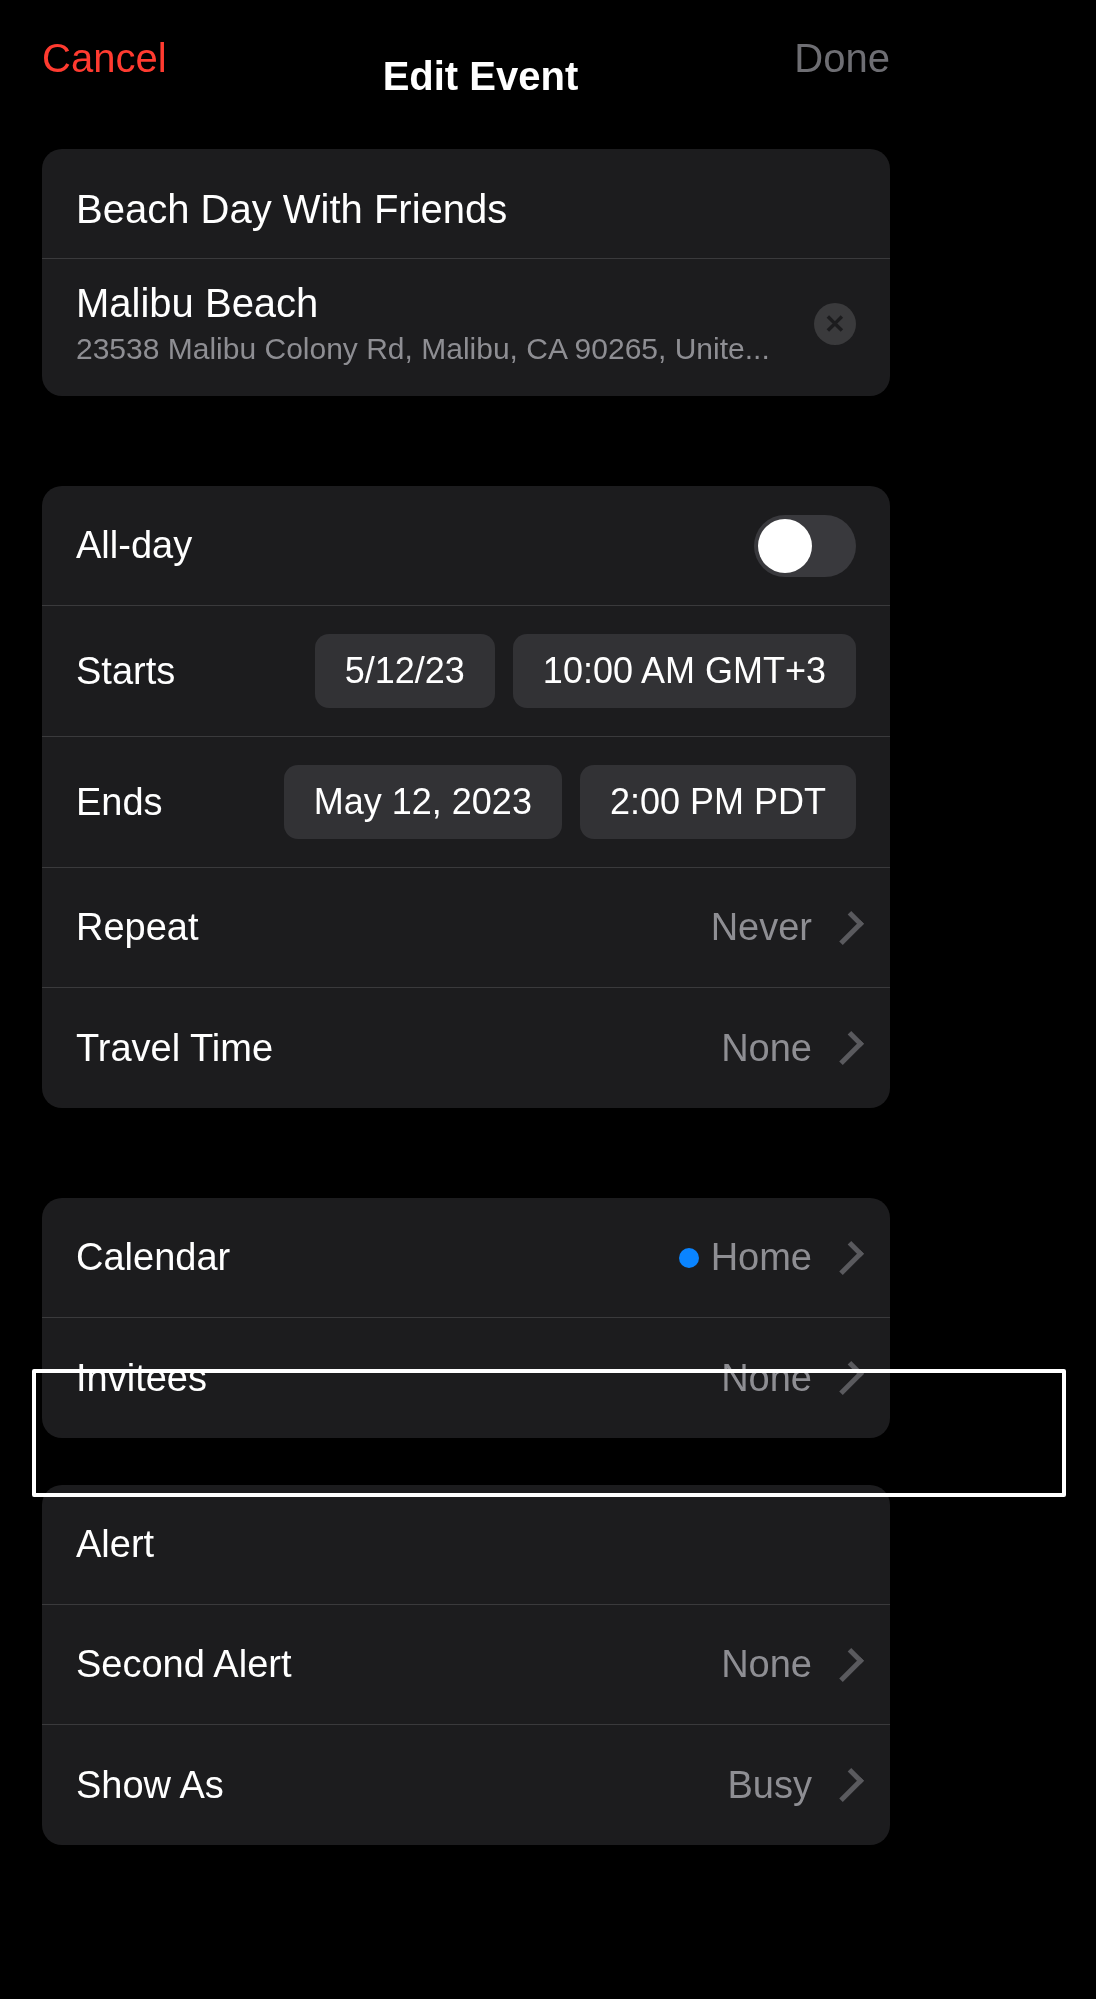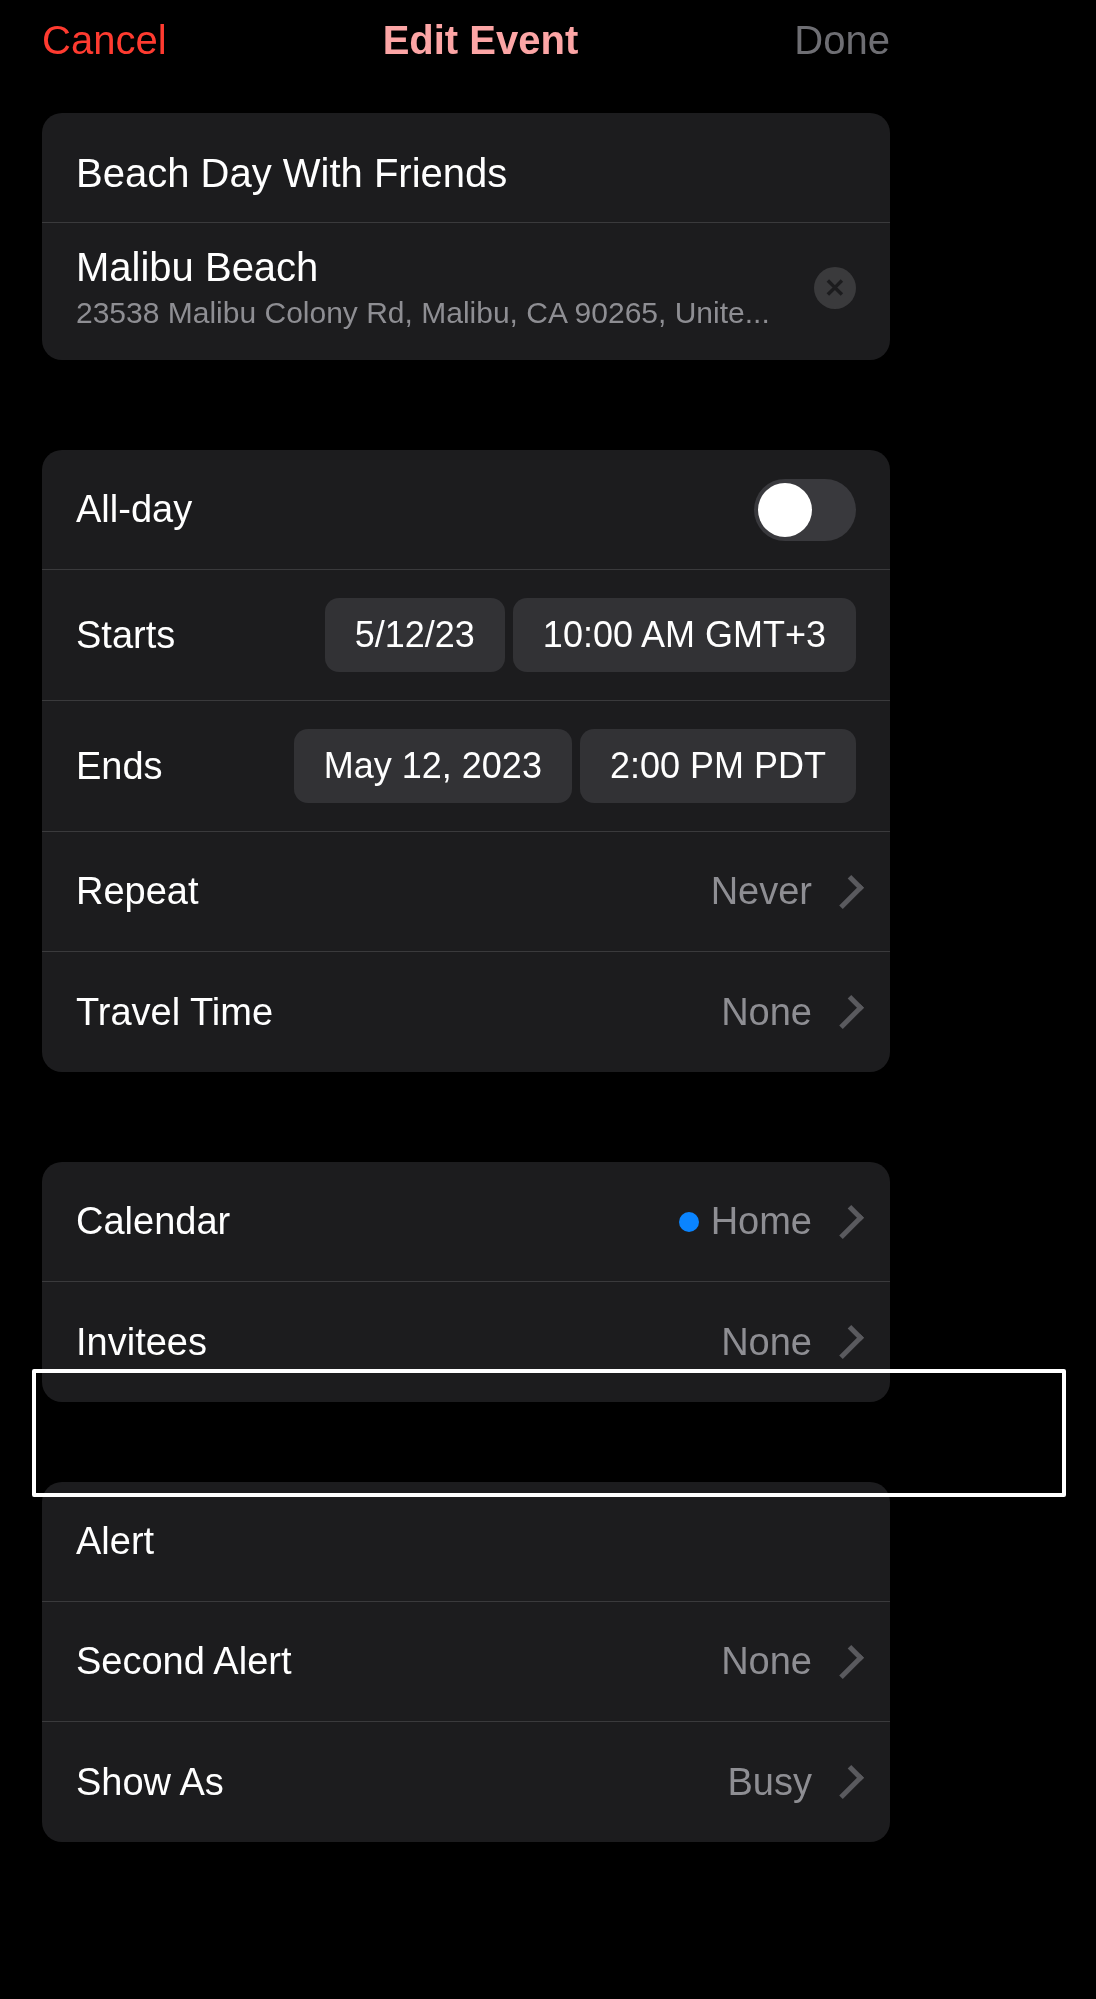--- a/index.html
+++ b/index.html
@@ -11,21 +11,21 @@
     color: #fff;
     overflow: hidden;
   }
   .nav {
     display: flex;
     align-items: center;
     justify-content: space-between;
     padding: 18px 42px 50px 42px;
   }
   .nav .cancel { color: #ff3b30; font-size: 40px; font-weight: 400; }
-  .nav .title  { color: #fca5a5; font-size: 40px; font-weight: 600; }
+  .nav .title  { color: #ffffff; font-size: 40px; font-weight: 600; margin-top: 36px; }
   .nav .done   { color: #6e6e73; font-size: 40px; font-weight: 400; }
 
   .group {
     margin: 0 42px 90px 42px;
     background: #1c1c1e;
     border-radius: 20px;
     overflow: hidden;
   }
   .group:last-child { margin-bottom: 40px; }
 
@@ -73,21 +73,21 @@
   }
 
   .pill {
     background: #323235;
     border-radius: 14px;
     padding: 16px 30px;
     font-size: 36px;
     color:#fff;
     display:inline-block;
   }
-  .right-cluster { display:flex; align-items:center; gap:8px; }
+  .right-cluster { display:flex; align-items:center; gap:18px; }
 
   .cal-dot {
     width: 20px; height: 20px; border-radius:50%;
     background:#0a84ff;
   }
 
   .highlight {
     position: absolute;
     border: 4px solid #fff;
     border-radius: 2px;
@@ -151,21 +151,21 @@
     </div>
     <div class="row">
       <span class="label">Travel Time</span>
       <div class="value">
         <span>None</span>
         <span class="chevron"></span>
       </div>
     </div>
   </div>
 
-  <div class="group" style="margin-bottom:80px;">
+  <div class="group" style="margin-bottom:47px;">
     <div class="row">
       <span class="label">Calendar</span>
       <div class="value">
         <span class="cal-dot"></span>
         <span>Home</span>
         <span class="chevron"></span>
       </div>
     </div>
     <div class="row">
       <span class="label">Invitees</span>

